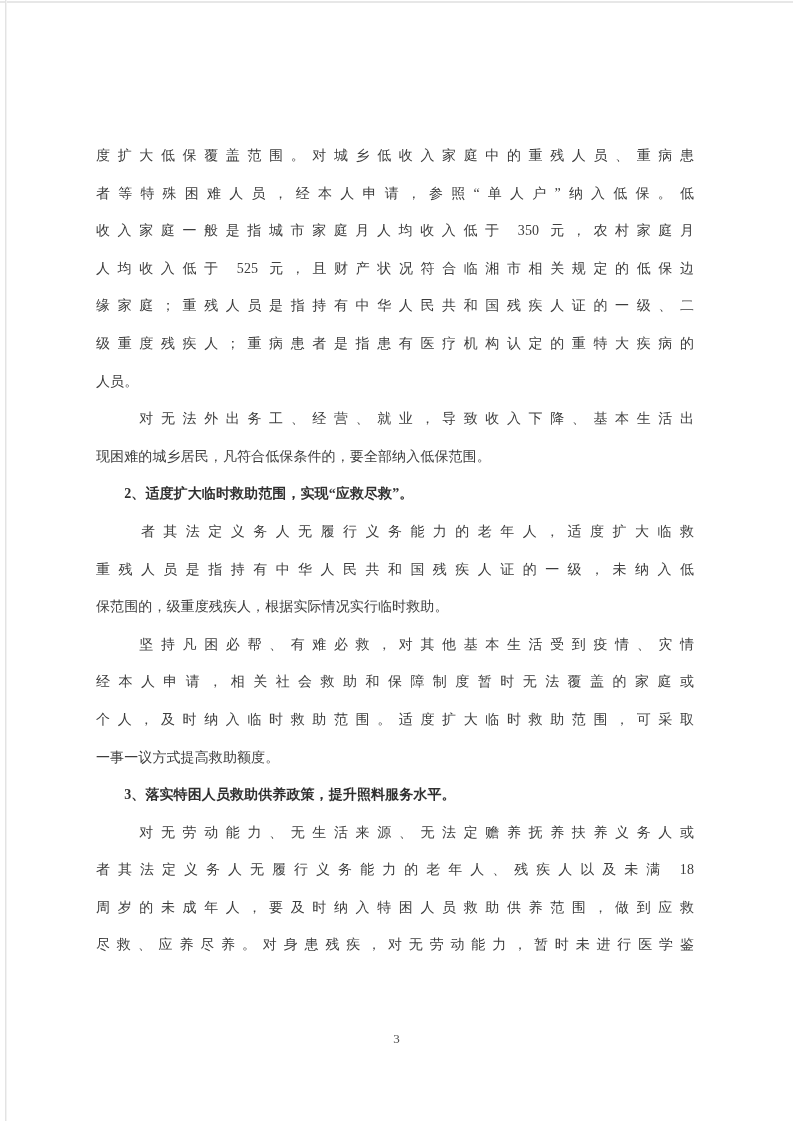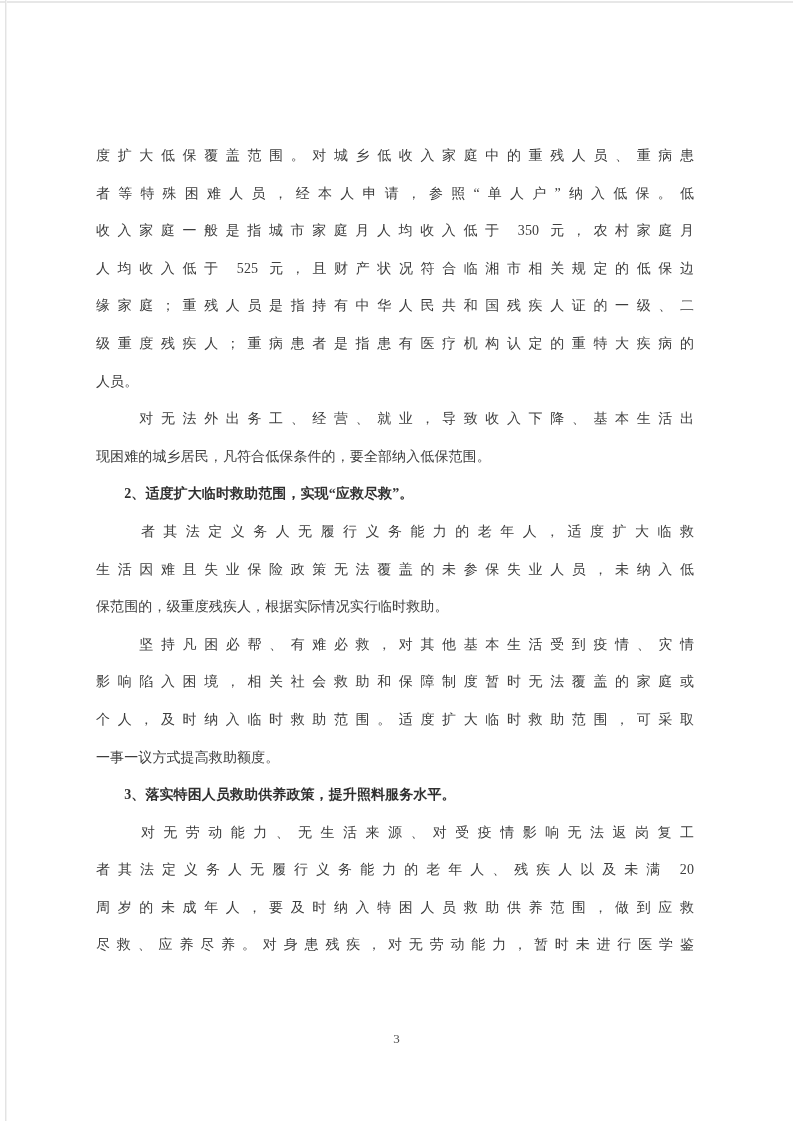--- a/index.html
+++ b/index.html
@@ -82,33 +82,33 @@
     </div>
     <div class="block paragraph">
       <div class="line fill">　　对无法外出务工、经营、就业，导致收入下降、基本生活出</div>
       <div class="line">现困难的城乡居民，凡符合低保条件的，要全部纳入低保范围。</div>
     </div>
     <div class="block heading">
       <div class="line">　　2、适度扩大临时救助范围，实现“应救尽救”。</div>
     </div>
     <div class="block paragraph">
       <div class="line fill">　　者其法定义务人无履行义务能力的老年人，适度扩大临救</div>
-      <div class="line fill">生活因难且失业保险政策无法覆盖的未参保失业人员，未纳入低</div>
+      <div class="line fill">重残人员是指持有中华人民共和国残疾人证的一级，未纳入低</div>
       <div class="line">保范围的，级重度残疾人，根据实际情况实行临时救助。</div>
     </div>
     <div class="block paragraph">
       <div class="line fill">　　坚持凡困必帮、有难必救，对其他基本生活受到疫情、灾情</div>
-      <div class="line fill">影响陷入困境，相关社会救助和保障制度暂时无法覆盖的家庭或</div>
+      <div class="line fill">经本人申请，相关社会救助和保障制度暂时无法覆盖的家庭或</div>
       <div class="line fill">个人，及时纳入临时救助范围。适度扩大临时救助范围，可采取</div>
       <div class="line">一事一议方式提高救助额度。</div>
     </div>
     <div class="block heading">
       <div class="line">　　3、落实特困人员救助供养政策，提升照料服务水平。</div>
     </div>
     <div class="block paragraph">
-      <div class="line fill">　　对无劳动能力、无生活来源、对受疫情影响无法返岗复工</div>
-      <div class="line fill">者其法定义务人无履行义务能力的老年人、残疾人以及未满 20</div>
+      <div class="line fill">　　对无劳动能力、无生活来源、无法定赡养抚养扶养义务人或</div>
+      <div class="line fill">者其法定义务人无履行义务能力的老年人、残疾人以及未满 18</div>
       <div class="line fill">周岁的未成年人，要及时纳入特困人员救助供养范围，做到应救</div>
       <div class="line fill">尽救、应养尽养。对身患残疾，对无劳动能力，暂时未进行医学鉴</div>
     </div>
   </div>
 
 <div class="page-number">3</div>
 
 </body></html>

